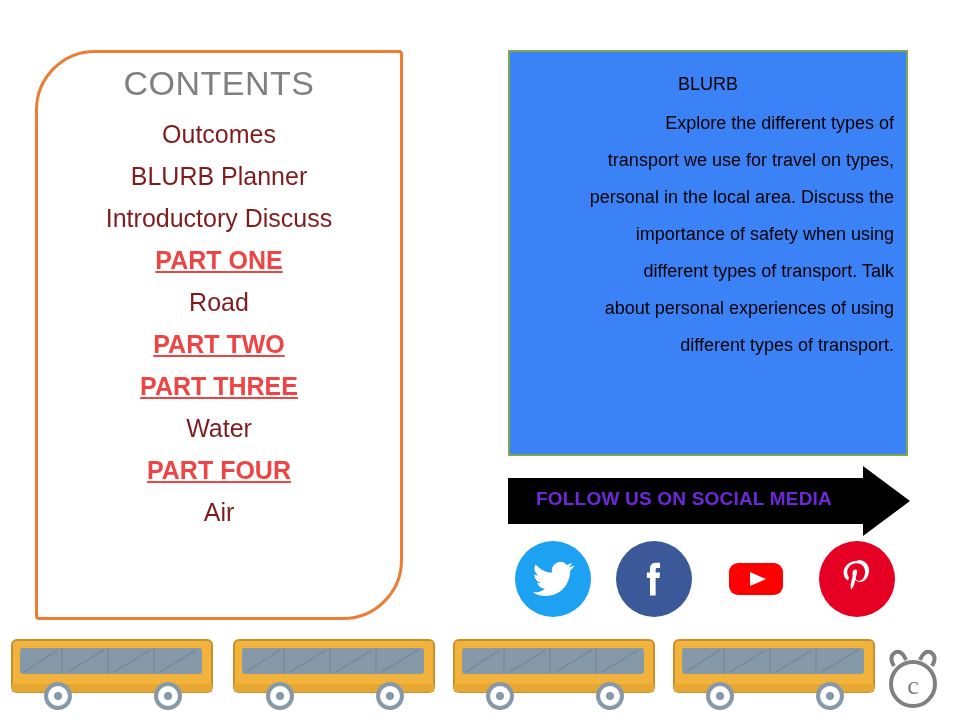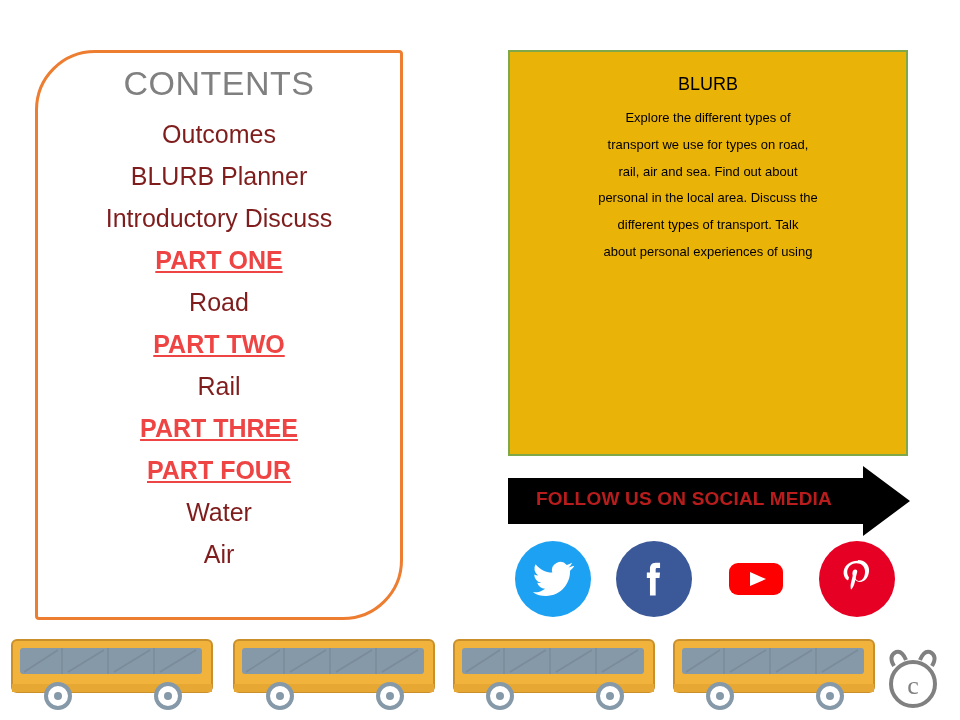--- a/index.html
+++ b/index.html
@@ -49,50 +49,51 @@
   }
 
   
   .blurb-panel {
     position: absolute;
     left: 508px;
     top: 50px;
     width: 400px;
     height: 406px;
     border: 2px solid #7FA84B;
-    background: #eab308;
+    background: #3b82f6;
     padding: 12px 10px 0 10px;
     text-align: center;
   }
   .blurb-title {
     font-size: 18px;
     color: #000000;
     line-height: 2.3;
   }
   .blurb-text {
-    font-size: 13px;
+    font-size: 18px;
     color: #000000;
     line-height: 2.05;
     padding: 0 2px;
+    text-align: right;
   }
 
   
   .social-banner {
     position: absolute;
     left: 508px;
     top: 466px;
     width: 402px;
     height: 70px;
   }
   .social-banner svg { display: block; }
   .social-banner-label {
     position: absolute;
     left: 28px;
     top: 22px;
-    color: #b91c1c;
+    color: #6d28d9;
     font-size: 19px;
     font-weight: bold;
     letter-spacing: 0.2px;
     white-space: nowrap;
   }
 
   
   .social-icons {
     position: absolute;
     left: 510px;
@@ -150,35 +151,35 @@
 
 <div class="contents-panel">
   <div class="contents-title">CONTENTS</div>
 
   <div class="contents-item">Outcomes</div>
   <div class="contents-item">BLURB Planner</div>
   <div class="contents-item">Introductory Discuss</div>
   <div class="contents-item link">PART ONE</div>
   <div class="contents-item">Road</div>
   <div class="contents-item link">PART TWO</div>
-  <div class="contents-item">Rail</div>
   <div class="contents-item link">PART THREE</div>
+  <div class="contents-item">Water</div>
   <div class="contents-item link">PART FOUR</div>
-  <div class="contents-item">Water</div>
   <div class="contents-item">Air</div>
 </div>
 
 <div class="blurb-panel">
   <div class="blurb-title">BLURB</div>
   <div class="blurb-text">Explore the different types of</div>
-  <div class="blurb-text">transport we use for types on road,</div>
-  <div class="blurb-text">rail, air and sea. Find out about</div>
+  <div class="blurb-text">transport we use for travel on types,</div>
   <div class="blurb-text">personal in the local area. Discuss the</div>
+  <div class="blurb-text">importance of safety when using</div>
   <div class="blurb-text">different types of transport. Talk</div>
   <div class="blurb-text">about personal experiences of using</div>
+  <div class="blurb-text">different types of transport.</div>
 </div>
 
 <div class="social-banner">
   <svg width="402" height="70" viewBox="0 0 402 70">
     <polygon points="0,12 355,12 355,0 402,35 355,70 355,58 0,58" fill="#000000"></polygon>
   </svg>
   <div class="social-banner-label">FOLLOW US ON SOCIAL MEDIA</div>
 </div>
 
 <div class="social-icons">

